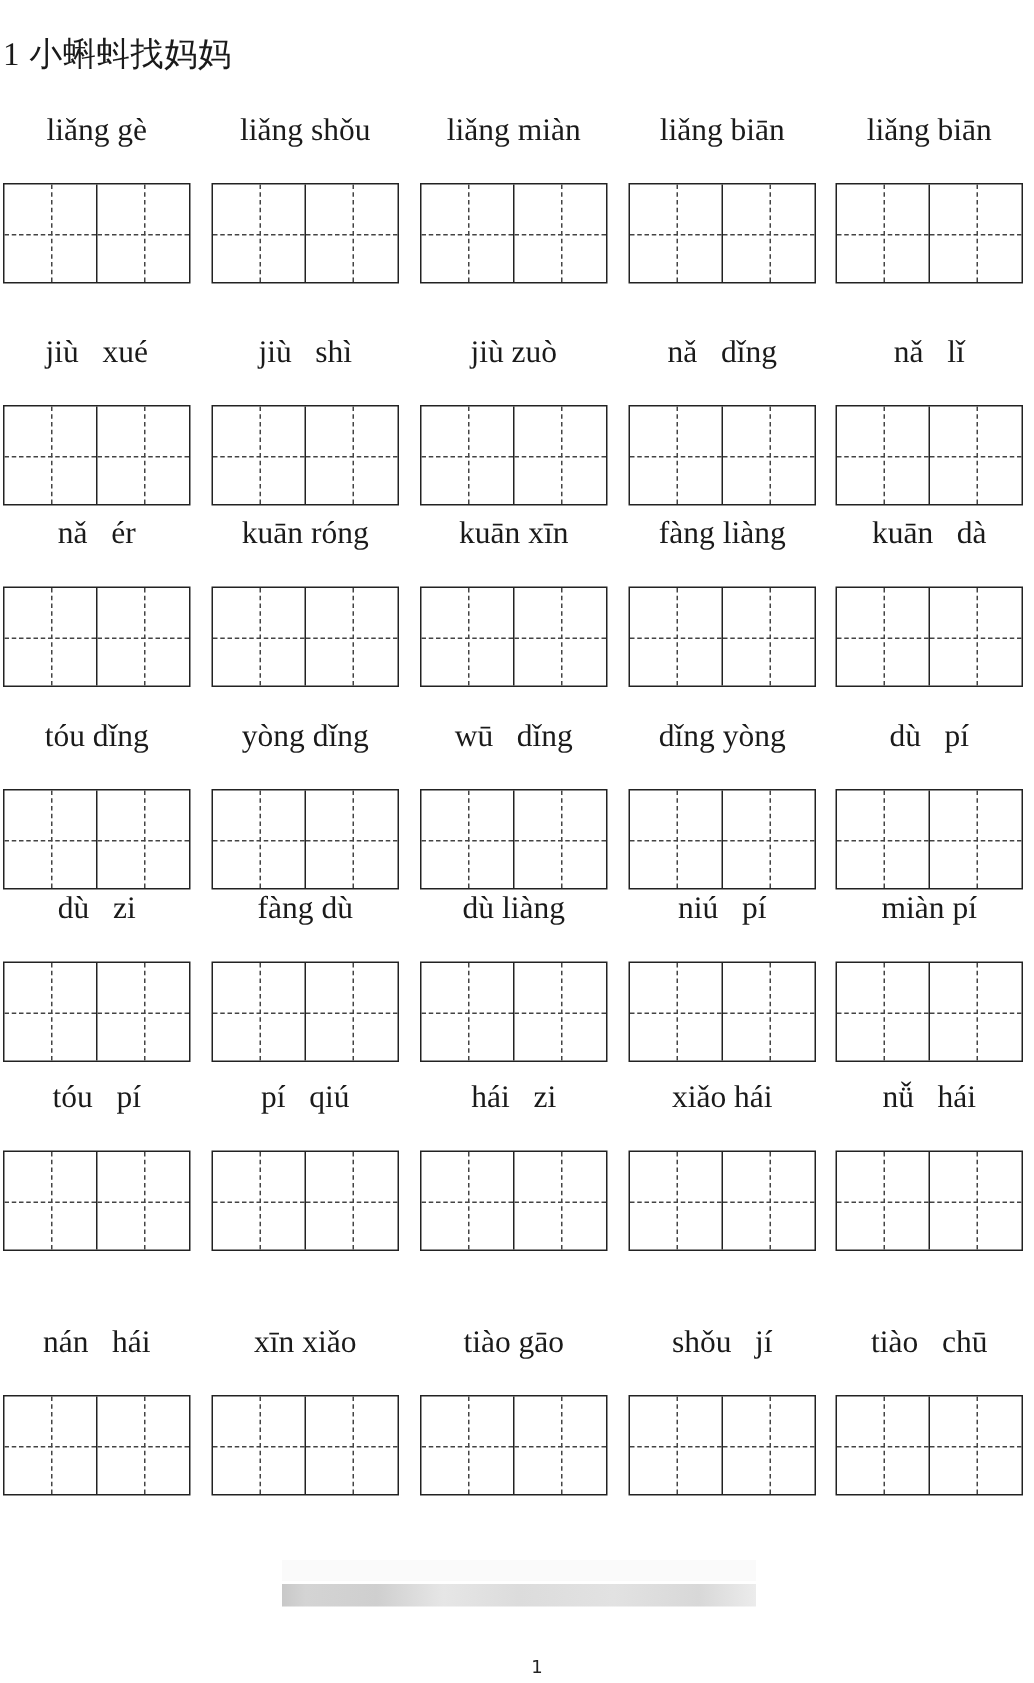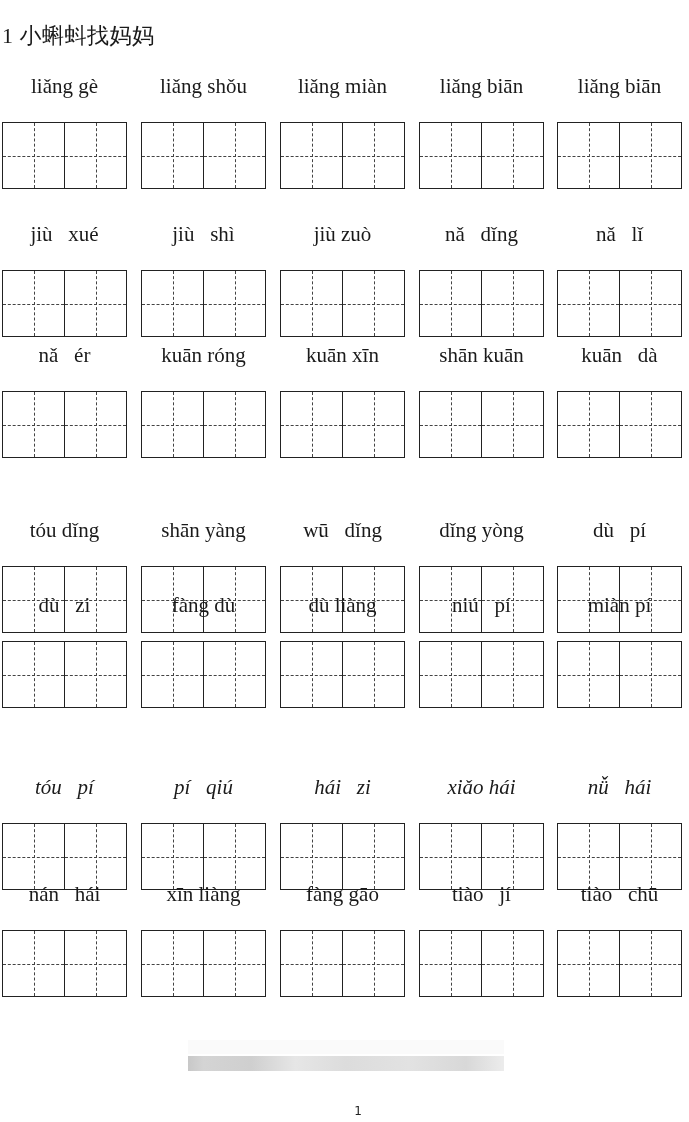--- a/index.html
+++ b/index.html
@@ -203,21 +203,21 @@
             <div class="h"></div>
             <div class="v"></div>
           </div>
           <div class="cell">
             <div class="h"></div>
             <div class="v"></div>
           </div>
         </div>
     </div>
     <div class="item" style="left:419px;">
-      <div class="pinyin">shān kuān</div>
+      <div class="pinyin">fàng liàng</div>
       <div class="box">
           <div class="cell">
             <div class="h"></div>
             <div class="v"></div>
           </div>
           <div class="cell">
             <div class="h"></div>
             <div class="v"></div>
           </div>
         </div>
@@ -230,36 +230,36 @@
             <div class="v"></div>
           </div>
           <div class="cell">
             <div class="h"></div>
             <div class="v"></div>
           </div>
         </div>
     </div>
   </div>
 
-  <div class="row" style="top:475px;margin-top:40px;">
+  <div class="row" style="top:475px;">
     <div class="item" style="left:2px;">
       <div class="pinyin">tóu dǐng</div>
       <div class="box">
           <div class="cell">
             <div class="h"></div>
             <div class="v"></div>
           </div>
           <div class="cell">
             <div class="h"></div>
             <div class="v"></div>
           </div>
         </div>
     </div>
     <div class="item" style="left:141px;">
-      <div class="pinyin">shān yàng</div>
+      <div class="pinyin">yòng dǐng</div>
       <div class="box">
           <div class="cell">
             <div class="h"></div>
             <div class="v"></div>
           </div>
           <div class="cell">
             <div class="h"></div>
             <div class="v"></div>
           </div>
         </div>
@@ -366,21 +366,21 @@
             <div class="v"></div>
           </div>
           <div class="cell">
             <div class="h"></div>
             <div class="v"></div>
           </div>
         </div>
     </div>
   </div>
 
-  <div class="row" style="top:772px;font-style:italic;">
+  <div class="row" style="top:716px;">
     <div class="item" style="left:2px;">
       <div class="pinyin">tóu   pí</div>
       <div class="box">
           <div class="cell">
             <div class="h"></div>
             <div class="v"></div>
           </div>
           <div class="cell">
             <div class="h"></div>
             <div class="v"></div>
@@ -449,47 +449,47 @@
             <div class="h"></div>
             <div class="v"></div>
           </div>
           <div class="cell">
             <div class="h"></div>
             <div class="v"></div>
           </div>
         </div>
     </div>
     <div class="item" style="left:141px;">
-      <div class="pinyin">xīn liàng</div>
-      <div class="box">
-          <div class="cell">
-            <div class="h"></div>
-            <div class="v"></div>
-          </div>
-          <div class="cell">
-            <div class="h"></div>
-            <div class="v"></div>
-          </div>
-        </div>
-    </div>
-    <div class="item" style="left:280px;">
-      <div class="pinyin">fàng gāo</div>
-      <div class="box">
-          <div class="cell">
-            <div class="h"></div>
-            <div class="v"></div>
-          </div>
-          <div class="cell">
-            <div class="h"></div>
-            <div class="v"></div>
-          </div>
-        </div>
-    </div>
-    <div class="item" style="left:419px;">
-      <div class="pinyin">tiào   jí</div>
+      <div class="pinyin">xīn xiǎo</div>
+      <div class="box">
+          <div class="cell">
+            <div class="h"></div>
+            <div class="v"></div>
+          </div>
+          <div class="cell">
+            <div class="h"></div>
+            <div class="v"></div>
+          </div>
+        </div>
+    </div>
+    <div class="item" style="left:280px;">
+      <div class="pinyin">tiào gāo</div>
+      <div class="box">
+          <div class="cell">
+            <div class="h"></div>
+            <div class="v"></div>
+          </div>
+          <div class="cell">
+            <div class="h"></div>
+            <div class="v"></div>
+          </div>
+        </div>
+    </div>
+    <div class="item" style="left:419px;">
+      <div class="pinyin">shǒu   jí</div>
       <div class="box">
           <div class="cell">
             <div class="h"></div>
             <div class="v"></div>
           </div>
           <div class="cell">
             <div class="h"></div>
             <div class="v"></div>
           </div>
         </div>

